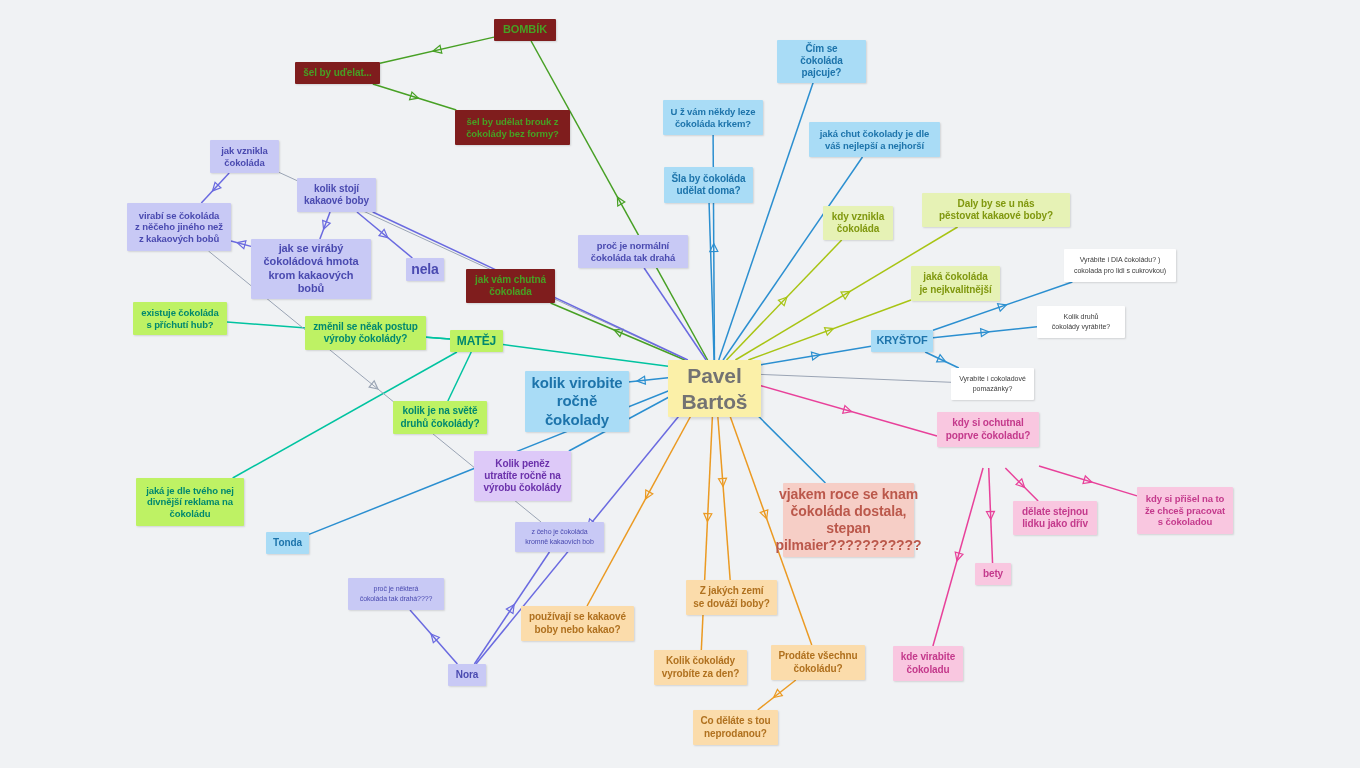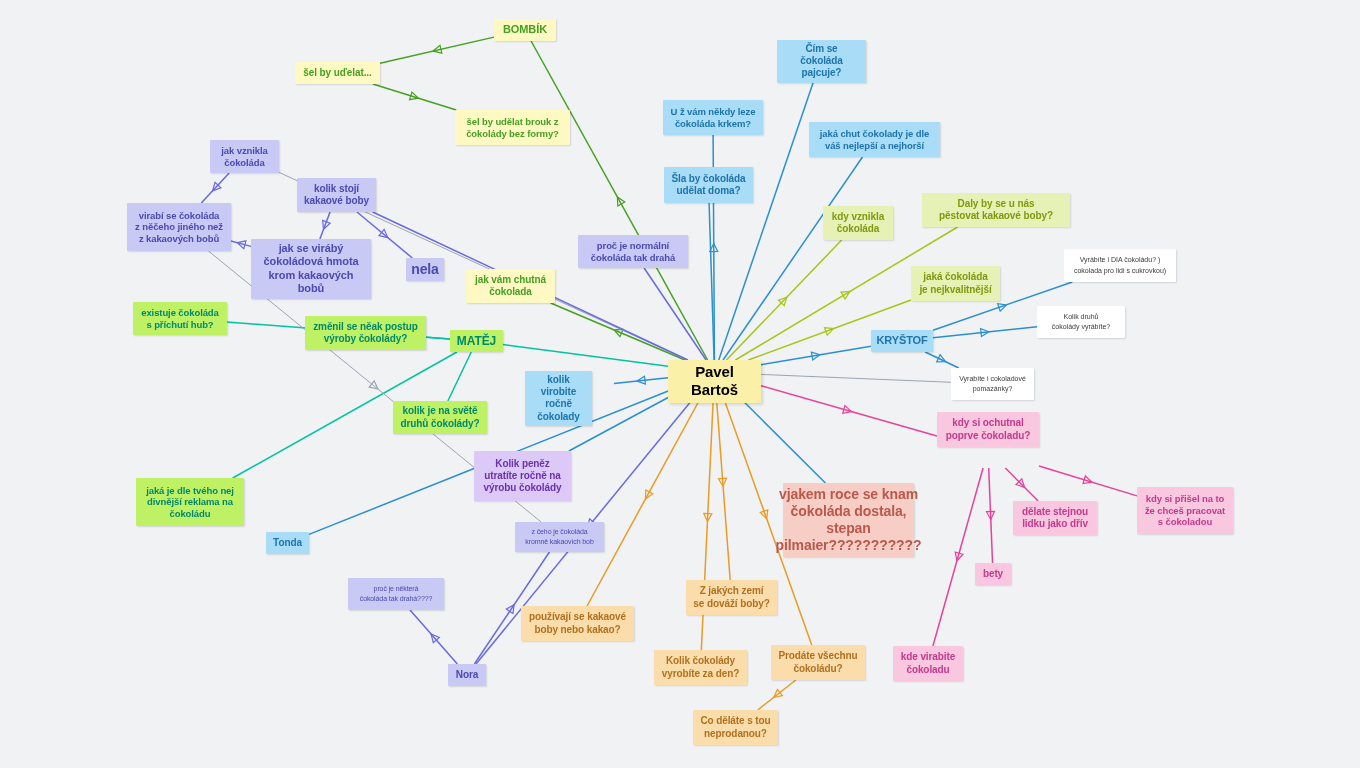--- a/index.html
+++ b/index.html
@@ -19,22 +19,22 @@
     text-align:center;
     line-height:1.22;
     border-radius:1px;
     padding:3px 6px;
     white-space:pre-line;
     font-weight:bold;
     letter-spacing:-0.1px;
     z-index:5;
   }
   
-  .t-center{background:#fbf0a8;color:#000000;font-size:15px;box-shadow:2px 2px 3px rgba(0,0,0,.12);}
-  .t-green{background:#fef9c3;color:#47a024;}
+  .t-center{background:#fbf0a8;color:#737373;font-size:21px;box-shadow:2px 2px 3px rgba(0,0,0,.12);}
+  .t-green{background:#7f1d1d;color:#47a024;}
   .t-blue{background:#a9dcf6;color:#1d74ab;}
   .t-purple{background:#c8c9f5;color:#4a4ab0;}
   .t-teal{background:#bef264;color:#00886f;}
   .t-lime{background:#e6f2b5;color:#80980f;}
   .t-pink{background:#f9c7e0;color:#c43a8c;}
   .t-orange{background:#fbdcab;color:#b0711f;}
   .t-violet{background:#ddc9f8;color:#6b31ab;}
   .t-salmon{background:#f6cec6;color:#bb584b;}
   .t-white{background:#ffffff;color:#3a3a3a;font-weight:normal;font-size:7px;letter-spacing:0;line-height:1.5;}
   .t-note-purple{background:#c8c9f5;color:#4a4ab0;font-weight:normal;font-size:7px;line-height:1.5;}
@@ -161,21 +161,21 @@
       <div class="node t-teal sh" style="left: 133px; top: 302px; width: 94px; min-height: 33px; font-size: 9.5px;">existuje čokoláda
 s příchutí hub?</div>
       <div class="node t-teal sh" style="left: 305px; top: 316px; width: 121px; min-height: 34px; font-size: 10px;">změnil se něak postup
 výroby čokolády?</div>
       <div class="node t-teal sh" style="left: 450px; top: 330px; width: 53px; min-height: 22px; font-size: 12px;">MATĚJ</div>
       <div class="node t-teal sh" style="left: 393px; top: 401px; width: 94px; min-height: 33px; font-size: 10px;">kolik je na světě
 druhů čokolády?</div>
       <div class="node t-teal sh" style="left: 136px; top: 478px; width: 108px; min-height: 48px; font-size: 9.5px;">jaká je dle tvého nej
 divnější reklama na
 čokoládu</div>
-      <div class="node t-blue sh" style="left: 525px; top: 371px; width: 67px; min-height: 35px; font-size: 10px;">kolik virobite
+      <div class="node t-blue sh" style="left: 525px; top: 371px; width: 104px; min-height: 35px; font-size: 15px;">kolik virobite
 ročně čokolady</div>
       <div class="node t-blue sh" style="left: 871px; top: 330px; width: 62px; min-height: 22px; font-size: 11px;">KRYŠTOF</div>
       <div class="node t-violet sh" style="left: 474px; top: 451px; width: 97px; min-height: 50px; font-size: 10px;">Kolik peněz
 utratíte ročně na
 výrobu čokolády</div>
       <div class="node t-blue sh" style="left: 266px; top: 532px; width: 43px; min-height: 22px; font-size: 10px;">Tonda</div>
       <div class="node t-purple sh" style="left: 448px; top: 664px; width: 38px; min-height: 22px; font-size: 10px;">Nora</div>
       <div class="node t-note-purple sh" style="left: 348px; top: 578px; width: 96px; min-height: 32px; font-size: 7px;">proč je některá
 čokoláda tak drahá????</div>
       <div class="node t-note-purple sh" style="left: 515px; top: 522px; width: 89px; min-height: 30px; font-size: 7px;">z čeho je čokoláda

